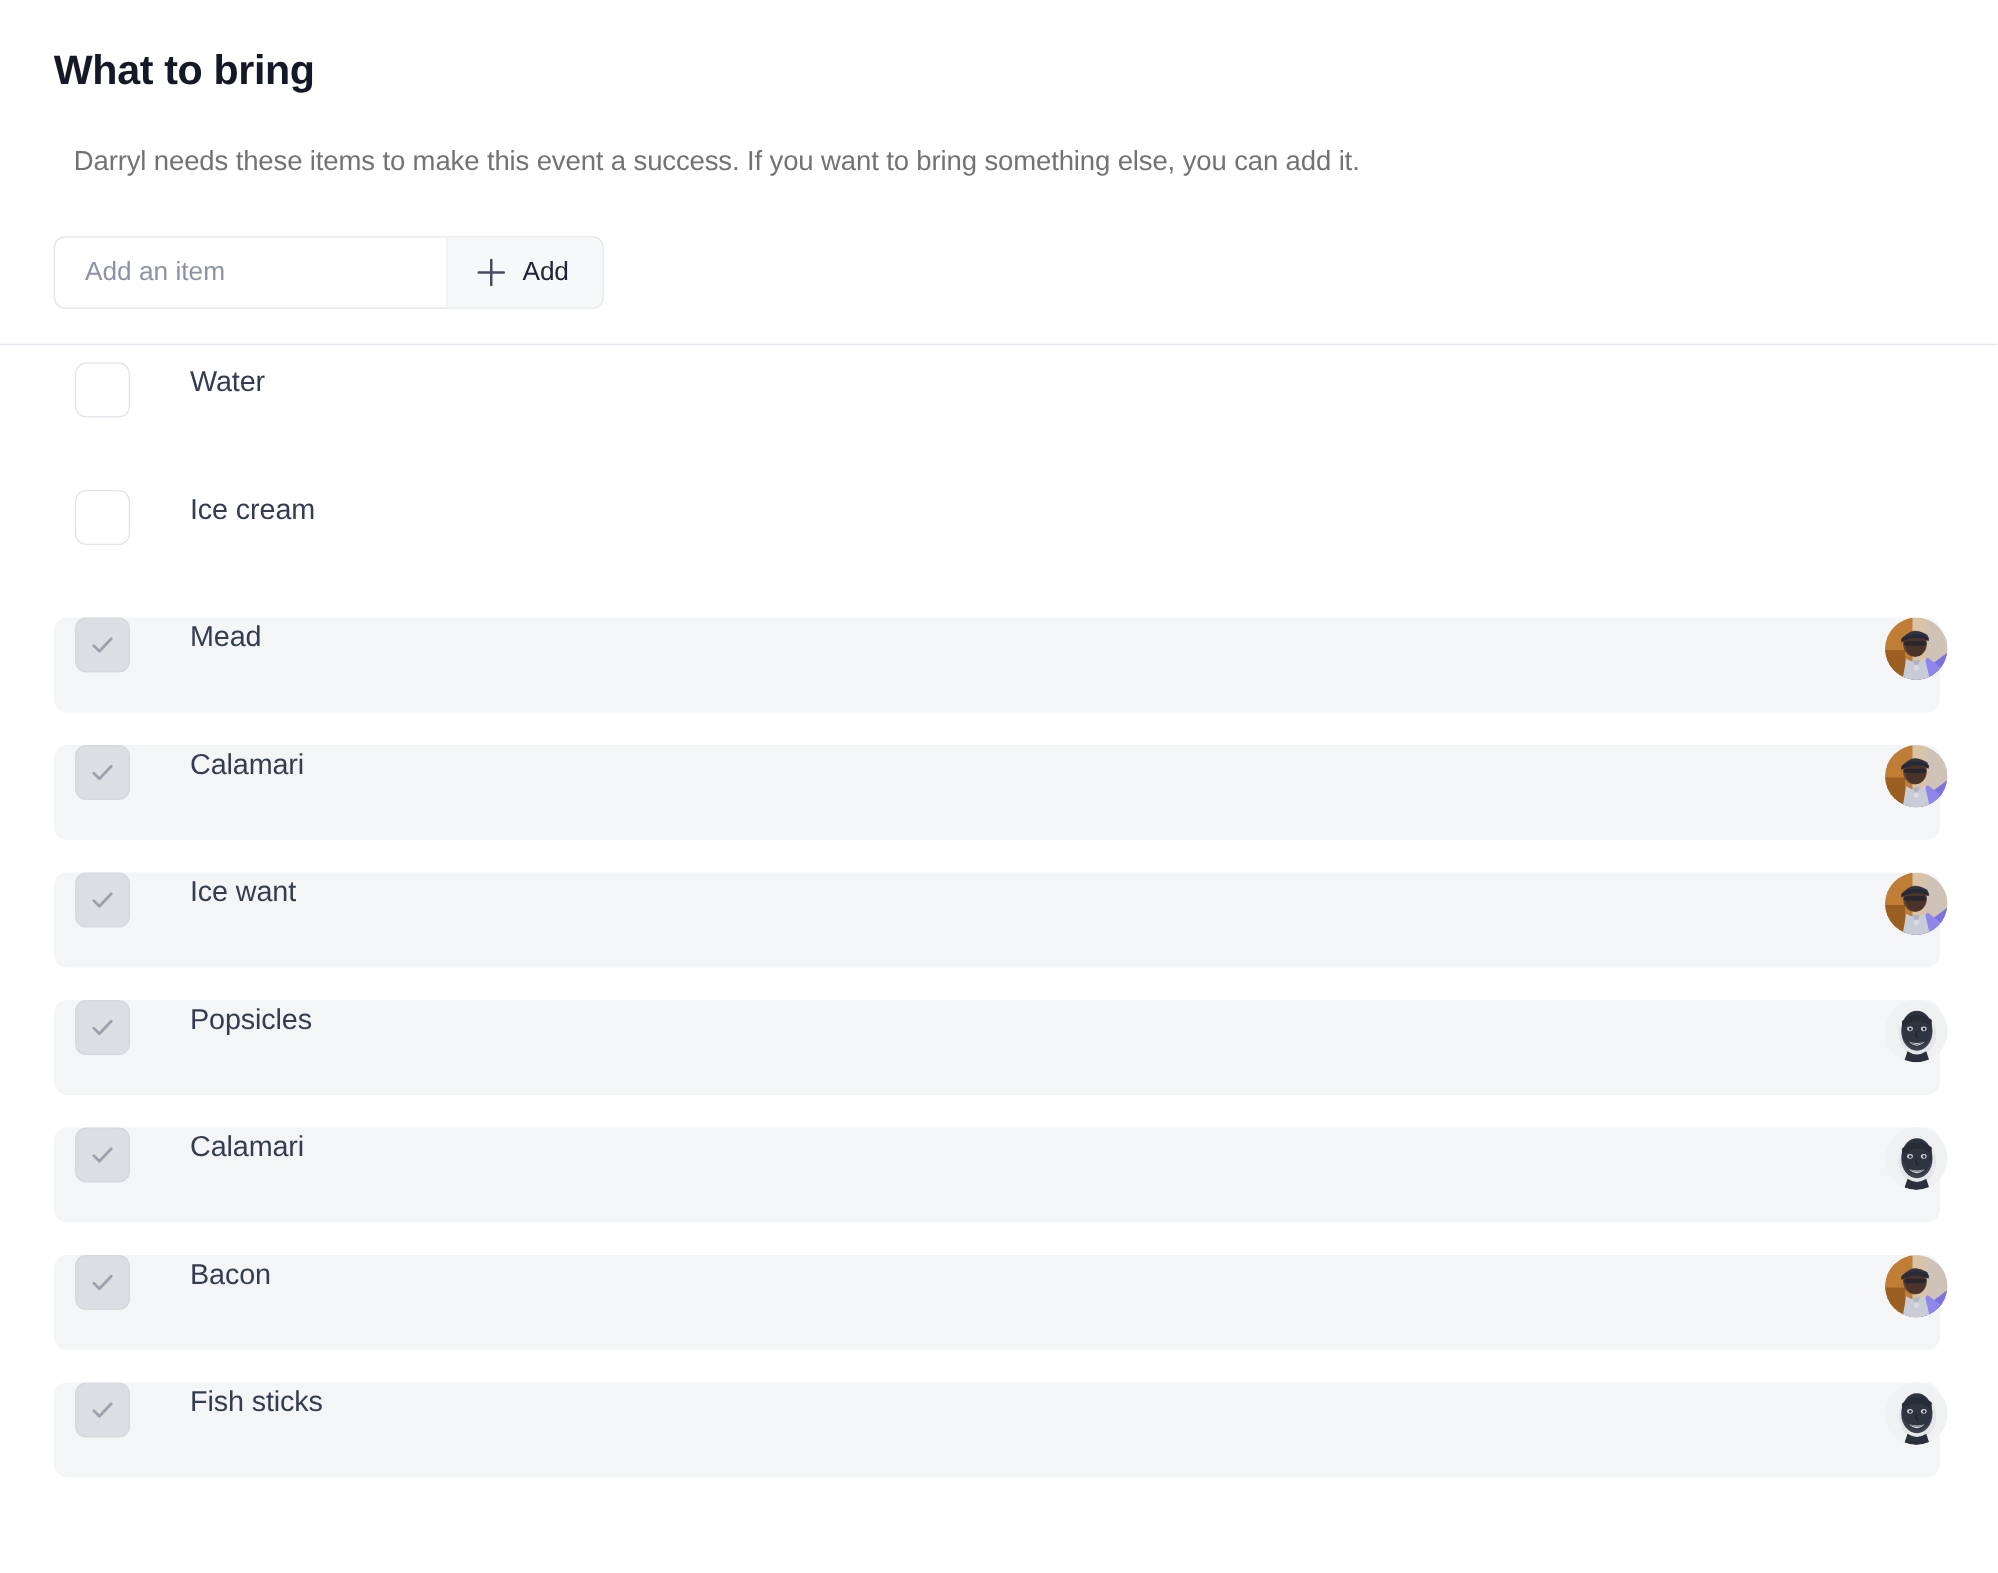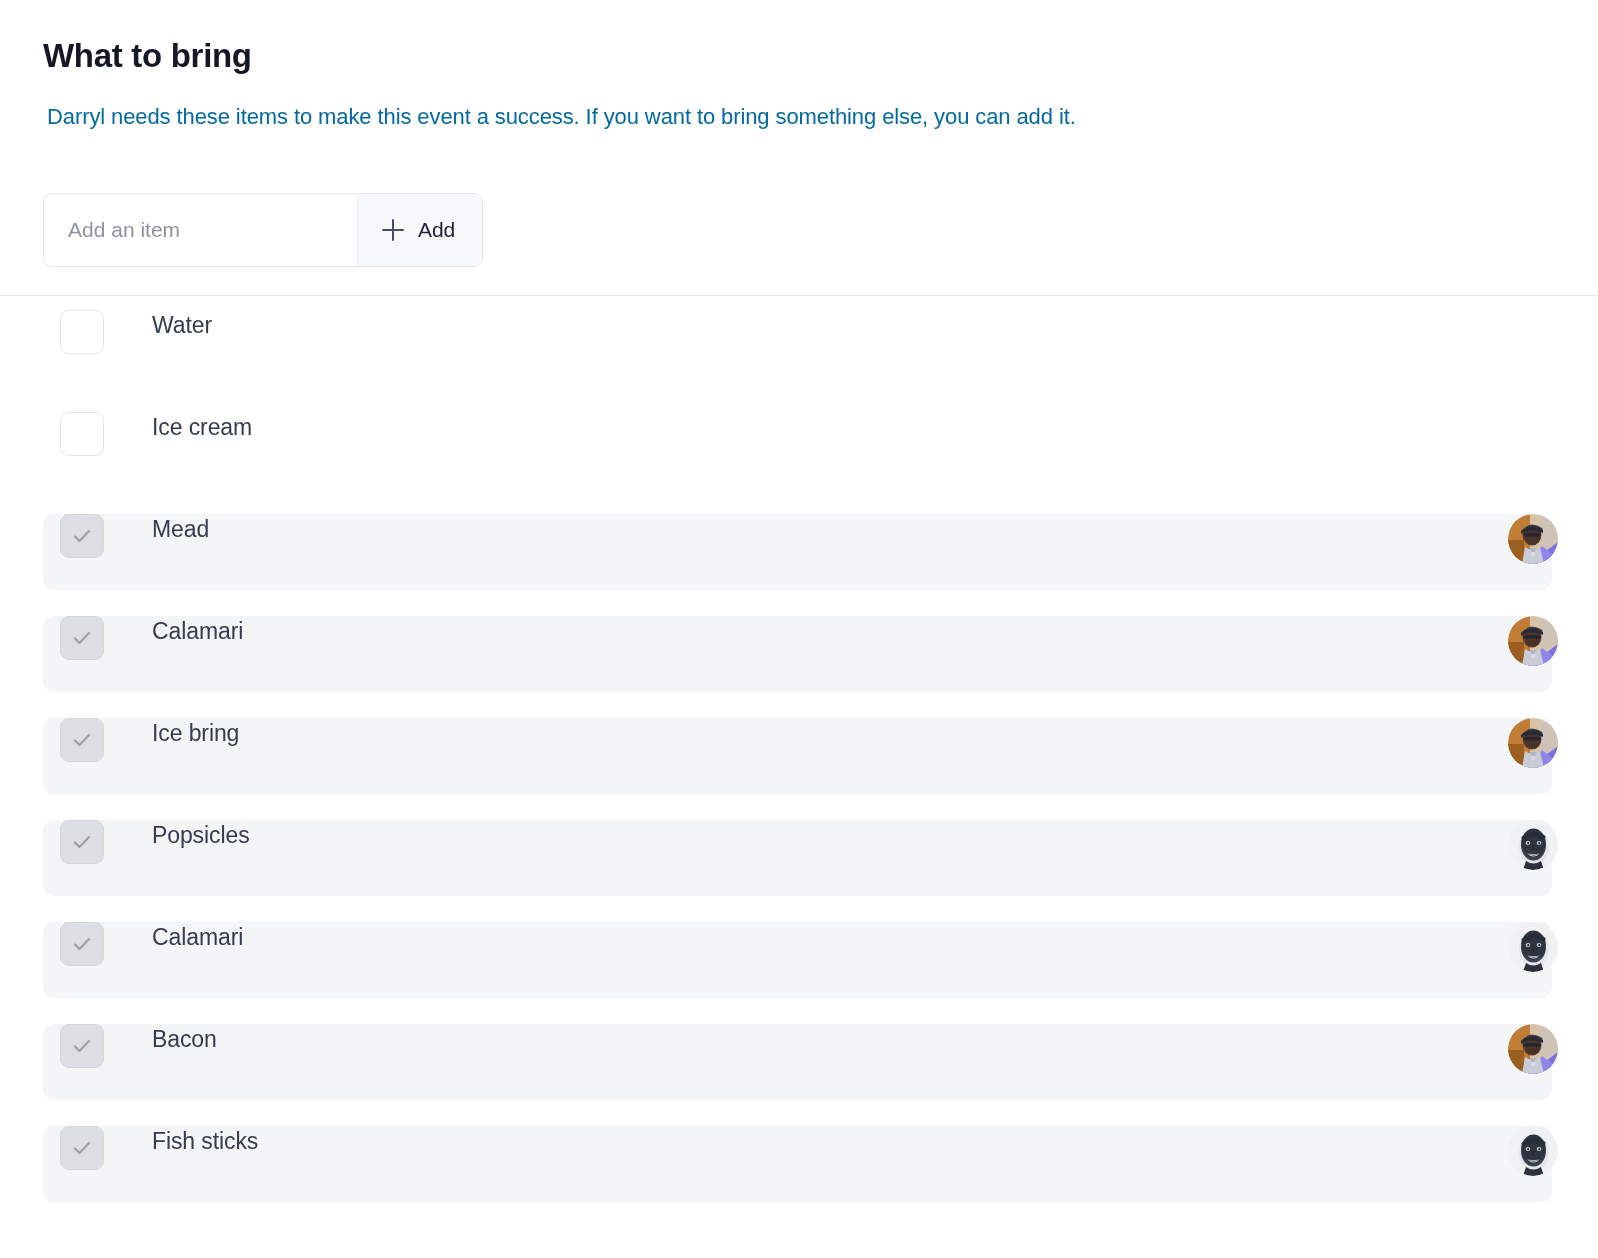--- a/index.html
+++ b/index.html
@@ -26,41 +26,40 @@
     margin: 0;
     padding-top: 34px;
     font-size: 33px;
     line-height: 44px;
     font-weight: 700;
     letter-spacing: -0.3px;
     color: #141827;
   }
 
   .page-desc {
-    margin: 4px;
+    margin: 16px;
     padding-top: 20px;
     font-size: 22px;
     line-height: 30px;
     font-weight: 400;
-    color: #0369a1;
+    color: #737373;
     letter-spacing: -0.1px;
   }
 
   
   .add-row { padding-top: 29px; }
 
   .input-group {
     display: inline-flex;
     align-items: stretch;
-    height: 74px;
+    height: 58px;
     border: 1px solid #e3e5ea;
     border-radius: 9px;
     overflow: hidden;
     background: #ffffff;
-    margin-top: 28px;
   }
 
   .add-input {
     width: 313px;
     border: 0;
     outline: none;
     background: transparent;
     padding: 0 24px;
     font-family: "Liberation Sans", sans-serif;
     font-size: 21px;
@@ -273,21 +272,21 @@
     </g>
   </svg>
 </div>
       </div>
       <div class="item-row checked">
         <div class="checkbox">
   <svg class="check-glyph" width="24" height="24" viewBox="0 0 24 24" fill="none">
     <path d="M5 12.5 L9.5 17 L19 7" stroke="#9ba1ad" stroke-width="2.2" stroke-linecap="round" stroke-linejoin="round"></path>
   </svg>
 </div>
-        <span class="item-label">Ice bring</span>
+        <span class="item-label">Ice want</span>
         <div class="spacer"></div>
         <div class="avatar">
   <svg viewBox="0 0 50 50">
     <defs>
       <clipPath id="cp1">
                 <circle cx="25" cy="25" r="25"></circle>
               </clipPath>
     </defs>
     <g clip-path="url(#cp1)">
       <rect x="0" y="0" width="50" height="50" fill="#d9c3a7"></rect>

